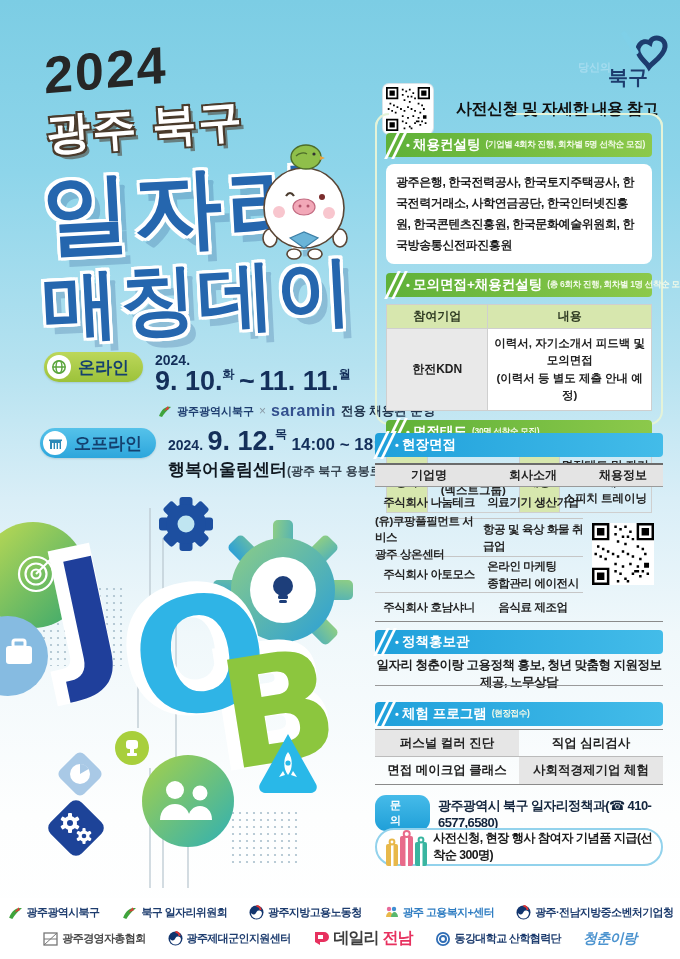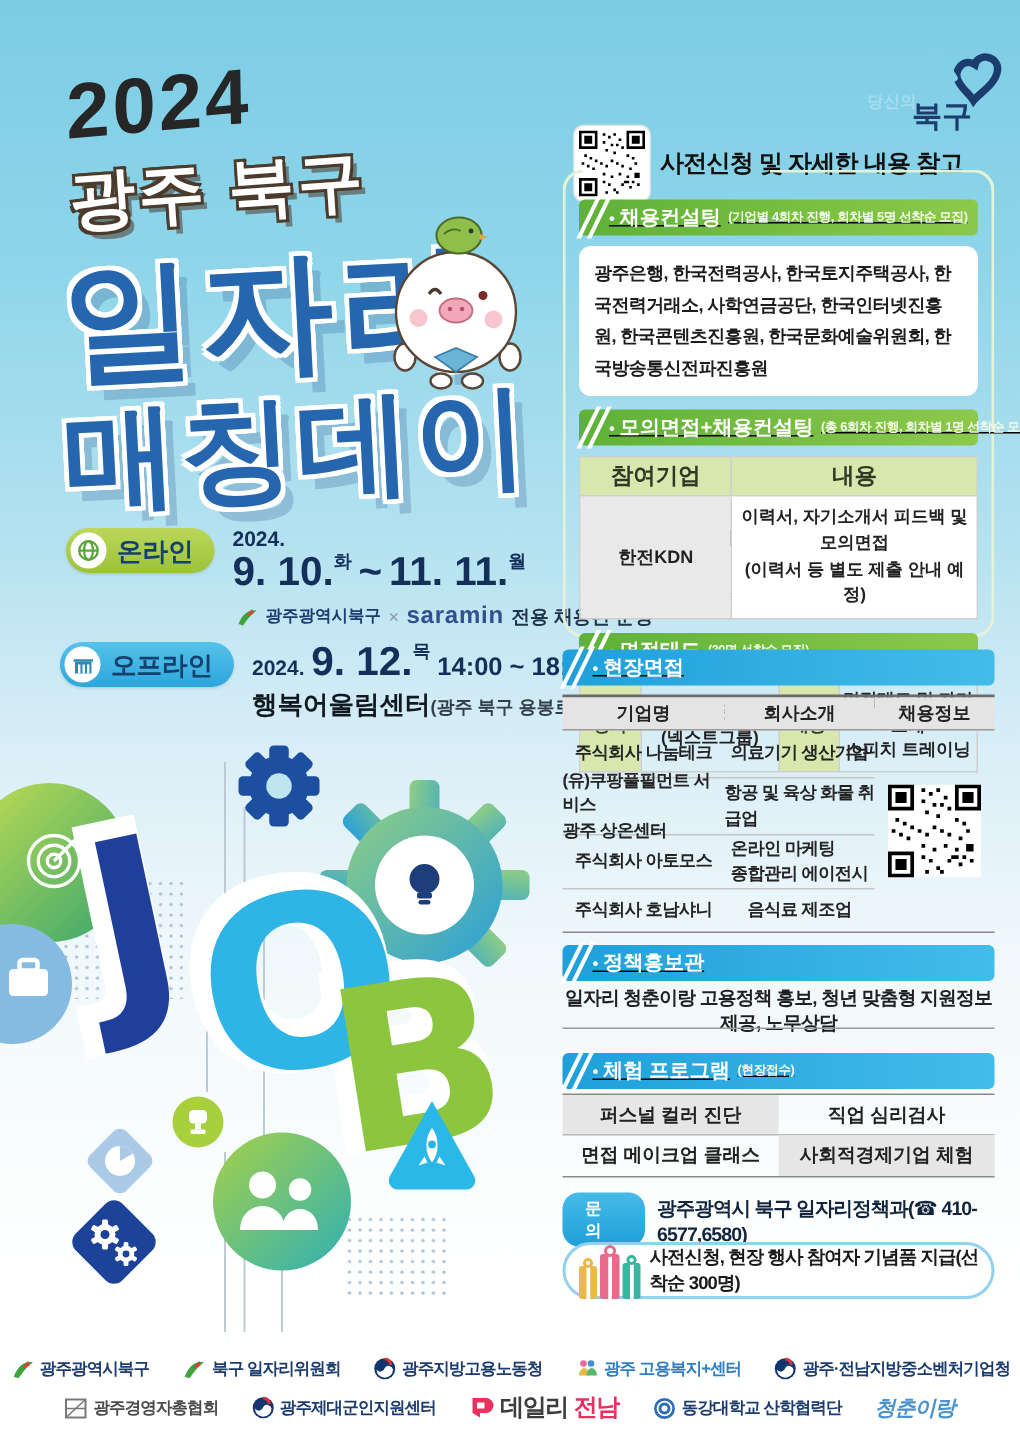--- a/index.html
+++ b/index.html
@@ -43,42 +43,42 @@
   .venue .v1{font-size:17px;font-weight:900;color:#101820;}
   .venue .v2{font-size:12px;font-weight:bold;color:#33404c;}
   .qrbox{background:#fff;border-radius:6px;padding:3px;box-shadow:0 0 0 1px #d7e2e8;}
   .qrbox .cap{font-size:6.5px;font-weight:bold;color:#333;text-align:center;padding-top:1px;}
   svg.qr{display:block;width:44px;height:44px;}
   svg.qr.sm{width:40px;height:40px;}
   svg.qr.lg{width:62px;height:62px;}
   .qr1wrap{left:383px;top:84px;}
   .qr2wrap{margin-left:10px;margin-top:-2px;}
 
-  .notice-title{left:440px;top:99px;font-size:16px;font-weight:900;color:#10100f;letter-spacing:-0.5px;}
+  .notice-title{left:456px;top:99px;font-size:16px;font-weight:900;color:#10100f;letter-spacing:-0.5px;}
 
   
   .panel1{left:375px;top:113px;width:288px;height:312px;border:2px solid #e4f3d8;border-top:none;border-radius:14px;box-sizing:border-box;
     padding:20px 9px 8px 9px;display:flex;flex-direction:column;}
   .panel1::before,.panel1::after{content:"";position:absolute;top:0;height:14px;border-top:2px solid #e4f3d8;box-sizing:border-box;}
   .panel1::before{left:-2px;width:14px;border-left:2px solid #e4f3d8;border-top-left-radius:14px;}
   .panel1::after{right:-2px;width:150px;border-right:2px solid #e4f3d8;border-top-right-radius:14px;}
 
-  .bar{position:relative;height:24px;border-radius:4px;display:flex;align-items:center;padding:0 8px 0 20px;overflow:visible;flex:none;text-decoration:underline;}
+  .bar{position:relative;height:24px;border-radius:4px;display:flex;align-items:center;padding:0 8px 0 20px;overflow:visible;flex:none;}
   .bar.green{background:linear-gradient(90deg,#5fb138,#8cc94b);}
   .bar.blue{background:linear-gradient(90deg,#1fa0db,#43bce9);}
   .bar .slash{position:absolute;left:5px;top:-2px;width:3px;height:28px;background:#fff;transform:skewX(-26deg);box-shadow:7px 0 0 #fff;}
   .bar .t{font-size:13.5px;font-weight:900;color:#fff;white-space:nowrap;}
   .bar .t::before{content:"• ";font-size:11px;}
   .bar .s{font-size:8.5px;font-weight:bold;color:#f2fae8;margin-left:5px;white-space:nowrap;letter-spacing:-0.3px;}
 
   .companies{background:#fff;border-radius:8px;margin:7px 0 9px 0;padding:8px 10px;font-size:12px;line-height:1.75;font-weight:bold;color:#1d1d1d;letter-spacing:-0.4px;}
 
   .mocktbl{margin:7px 0 9px 0;border:1px solid #cfcfcf;}
   .mocktbl .hrow,.mocktbl .brow{display:grid;grid-template-columns:38% 62%;}
-  .mocktbl .hcell{background:#d7e7ae;font-size:15px;font-weight:900;color:#2e3a22;text-align:center;padding:3px 0;border-bottom:1px solid #cfcfcf;}
+  .mocktbl .hcell{background:#d7e7ae;font-size:12px;font-weight:900;color:#2e3a22;text-align:center;padding:3px 0;border-bottom:1px solid #cfcfcf;}
   .mocktbl .hcell + .hcell{border-left:1px solid #cfcfcf;}
   .mocktbl .c1{background:#e9e9e9;display:flex;align-items:center;justify-content:center;font-size:12px;font-weight:bold;color:#222;}
   .mocktbl .c2{background:#fff;font-size:11.5px;font-weight:bold;color:#222;text-align:center;padding:6px 2px;line-height:1.5;border-left:1px solid #cfcfcf;}
 
   .lectbl{margin-top:7px;border:1px solid #cfcfcf;display:grid;grid-template-columns:15% 35% 15% 35%;}
   .lectbl > div{display:flex;align-items:center;justify-content:center;text-align:center;font-size:11.5px;font-weight:bold;color:#222;padding:5px 1px;line-height:1.45;}
   .lectbl > div + div{border-left:1px solid #cfcfcf;}
   .lectbl .lab{background:#d7e7ae;font-weight:900;color:#2e3a22;}
 
   

